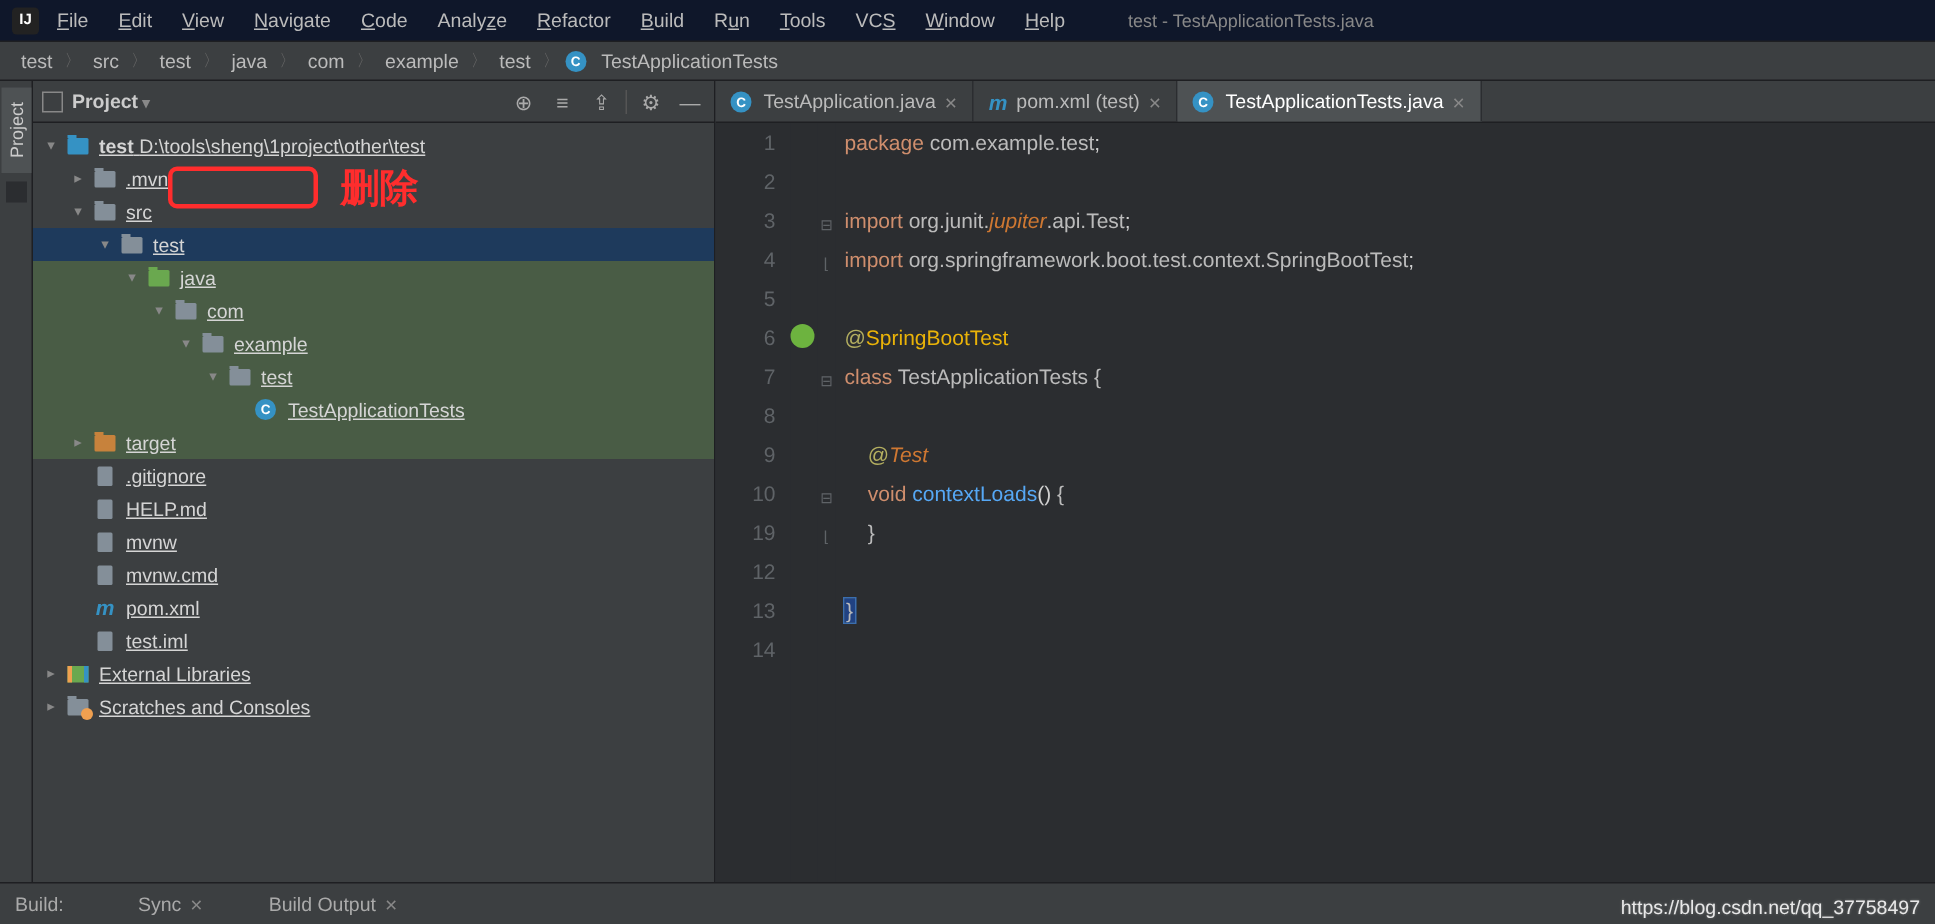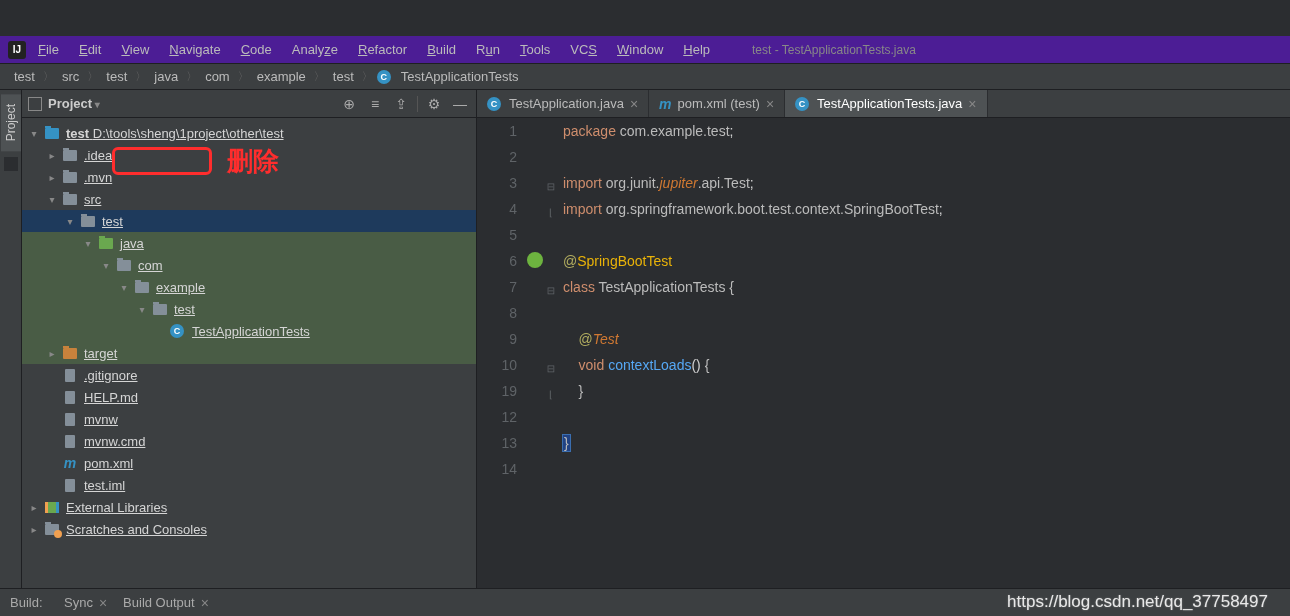--- a/index.html
+++ b/index.html
@@ -1,17 +1,17 @@
 <!DOCTYPE html>
 <html><head>
 <meta charset="utf-8">
 <style>
 * { margin: 0; padding: 0; box-sizing: border-box; font-family: "Segoe UI", sans-serif; }
 body { background: #2b2d30; color: #d0d0d0; font-size: 13px; width: 1290px; height: 616px; overflow: hidden; position: relative; display: flex; flex-direction: column; }
-.menubar { display: flex; align-items: center; height: 28px; background: #4c1d95; padding: 0 8px; gap: 4px; border-bottom: 1px solid #1e1f22; margin-top: 36px; }
+.menubar { display: flex; align-items: center; height: 28px; background: #0f172a; padding: 0 8px; gap: 4px; border-bottom: 1px solid #1e1f22; }
 .app-icon { width: 18px; height: 18px; background: #222; border-radius: 3px; display: flex; align-items: center; justify-content: center; font-size: 10px; font-weight: bold; color: #fff; }
 .app-icon::before { content: "IJ"; }
 .menu-item { padding: 3px 8px; cursor: pointer; color: #bbb; }
 .menu-item u { text-decoration: underline; }
 .window-title { margin-left: 30px; color: #888; font-size: 12px; }
 .breadcrumbs { display: flex; align-items: center; height: 26px; background: #3c3f41; padding: 0 10px; gap: 4px; border-bottom: 1px solid #1e1f22; }
 .crumb { color: #bbb; padding: 2px 4px; cursor: pointer; }
 .crumb-sep { color: #666; font-size: 11px; }
 .circle-icon { width: 14px; height: 14px; border-radius: 50%; background: #3592c4; display: inline-flex; align-items: center; justify-content: center; color: #fff; font-size: 9px; font-weight: bold; margin-right: 2px; }
 .main { display: flex; flex: 1; min-height: 0; }
@@ -61,24 +61,24 @@
 .code { flex: 1; padding-left: 6px; white-space: pre; background: #2b2d30; }
 .kw { color: #cf8e6d; }
 .pkg { color: #bbb; }
 .annot { color: #b3ae60; }
 .annot-name { color: #eab308; }
 .cls { color: #bbb; }
 .method { color: #56a8f5; }
 .orange-id { color: #cf7832; font-style: italic; }
 .brace { color: #bbb; }
 .caret { background: #214283; outline: 1px solid #3b6eaf; padding: 0 1px; }
-.bottom-bar { display: flex; align-items: center; height: 28px; background: #3c3f41; border-top: 1px solid #1e1f22; padding: 0 10px; gap: 0; }
+.bottom-bar { display: flex; align-items: center; height: 28px; background: #3c3f41; border-top: 1px solid #1e1f22; padding: 0 10px; gap: 28px; }
 .build-tab { color: #aaa; padding: 3px 8px; cursor: pointer; display: flex; align-items: center; gap: 6px; }
 .build-label { color: #aaa; min-width: 46px; }
-.watermark { position: absolute; right: 22px; bottom: 4px; color: #e8e8e8; font-size: 17px; text-shadow: 0 0 2px rgba(255,255,255,.3); }
+.watermark { position: absolute; right: 10px; bottom: 4px; color: #e8e8e8; font-size: 13px; text-shadow: 0 0 2px rgba(255,255,255,.3); }
 </style>
 </head>
 <body>
 
 <div class="menubar">
   <div class="app-icon"></div>
   <div class="menu-item"><u>F</u><span>ile</span></div>
   <div class="menu-item"><u>E</u>dit</div>
   <div class="menu-item"><u>V</u>iew</div>
   <div class="menu-item"><u>N</u>avigate</div>
@@ -143,27 +143,20 @@
               <span class="folder-icon blue"></span>
             </span>
           <span class="tree-label"><b>test</b> <span class="grey">D:\tools\sheng\1project\other\test</span></span>
         </div>
         <div id="tree-items">
             <div class="tree-row" style="padding-left: 24px;">
               <span class="toggle closed"></span>
               <span class="ticon">
                 <span class="folder-icon"></span>
               </span>
-              <span class="tree-label">.idea</span>
-            </div>
-            <div class="tree-row" style="padding-left: 24px;">
-              <span class="toggle closed"></span>
-              <span class="ticon">
-                <span class="folder-icon"></span>
-              </span>
               <span class="tree-label">.mvn</span>
             </div>
             <div class="tree-row" style="padding-left: 24px;">
               <span class="toggle open"></span>
               <span class="ticon">
                 <span class="folder-icon"></span>
               </span>
               <span class="tree-label">src</span>
             </div>
             <div class="tree-row highlight-green selected" style="padding-left: 42px;">

